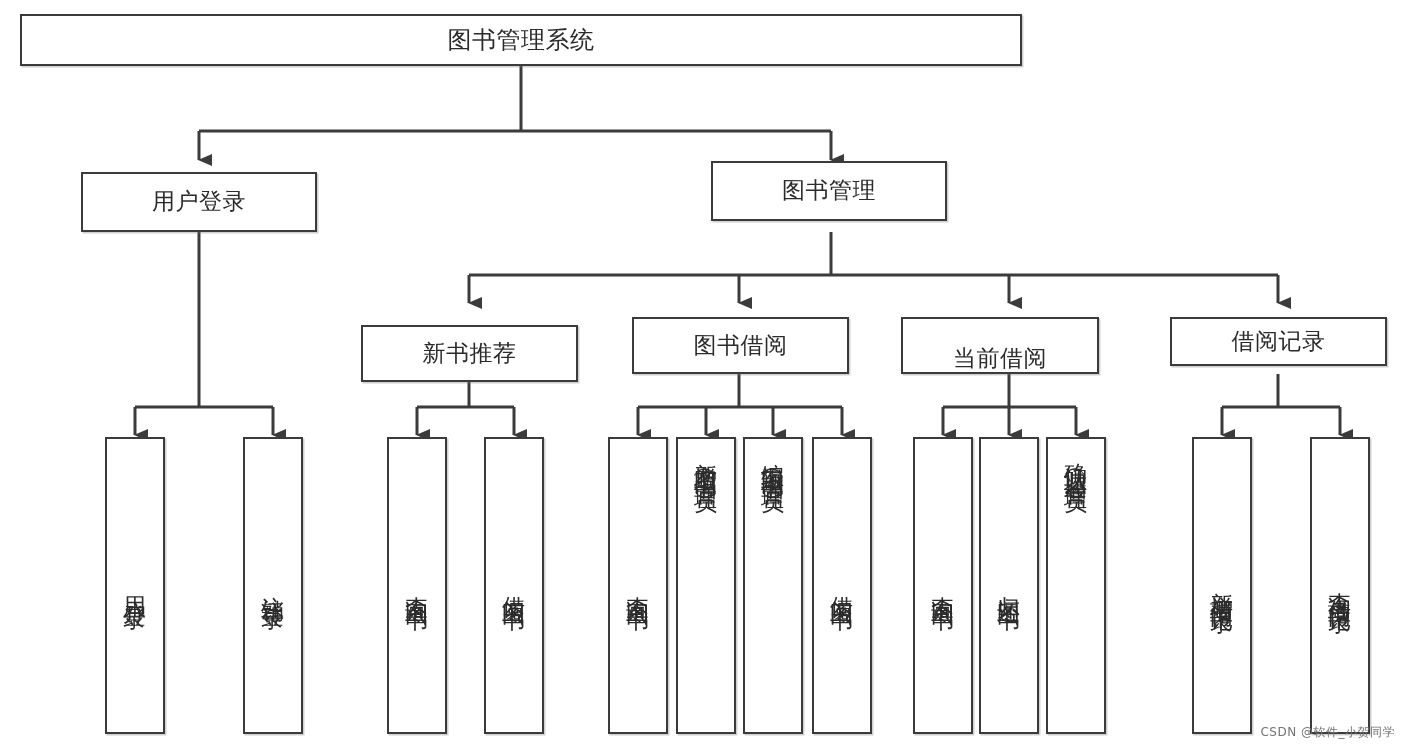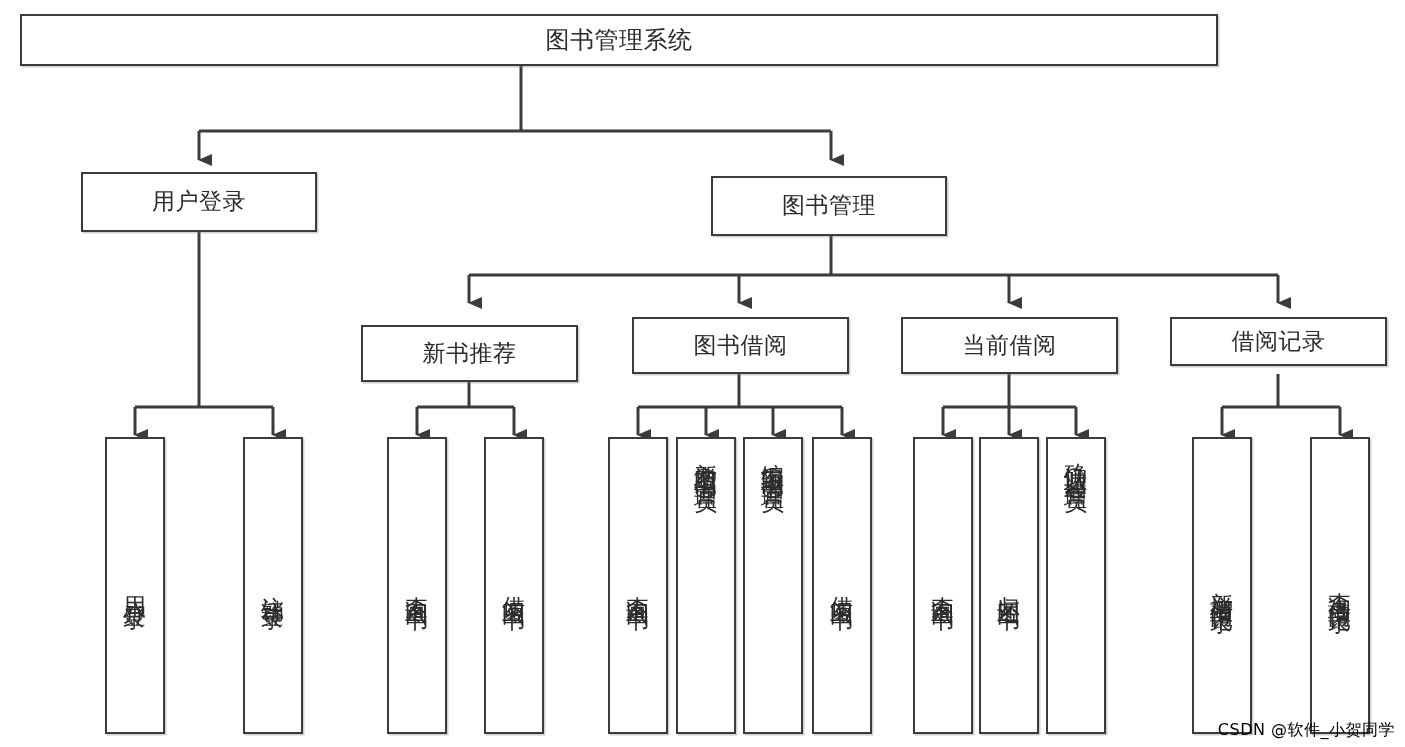--- a/index.html
+++ b/index.html
@@ -62,22 +62,22 @@
     letter-spacing: 4px;
     line-height: 1.05;
     white-space: nowrap;
   }
   .node.vert.mid .label { margin-top: auto; margin-bottom: auto; }
   .node.vert.top .label { margin-top: 6px; }
   .watermark {
     position: absolute;
     right: 10px;
     bottom: 6px;
-    font-size: 16px;
-    color: #000000;
+    font-size: 12px;
+    color: #737373;
     white-space: nowrap;
     letter-spacing: 0.5px;
   }
 </style>
 </head>
 <body>
 
 <div id="diagram-root">
 
   <svg id="edges-layer" viewBox="0 0 1405 747" width="1405" height="747">
@@ -126,41 +126,41 @@
       <path d="M1009,407 L1009,435" marker-end="url(#arr)"></path>
       <path d="M1076,407 L1076,435" marker-end="url(#arr)"></path>
 
       <path d="M1278,374 L1278,407"></path>
       <path d="M1222,407 L1340,407"></path>
       <path d="M1222,407 L1222,435" marker-end="url(#arr)"></path>
       <path d="M1340,407 L1340,435" marker-end="url(#arr)"></path>
     </g>
   </svg>
 
-  <div class="node horiz root" style="left:20px; top:14px; width:1198px; height:52px;">
+  <div class="node horiz root" style="left:20px; top:14px; width:1002px; height:52px;">
     <span class="label">图书管理系统</span>
   </div>
 
   <div class="node horiz" style="left:81px; top:172px; width:236px; height:60px;">
     <span class="label">用户登录</span>
   </div>
 
-  <div class="node horiz" style="left:711px; top:176px; width:236px; height:60px;">
+  <div class="node horiz" style="left:711px; top:161px; width:236px; height:60px;">
     <span class="label">图书管理</span>
   </div>
 
   <div class="node horiz" style="left:361px; top:317px; width:217px; height:57px;margin-top:8px;">
     <span class="label">新书推荐</span>
   </div>
 
   <div class="node horiz" style="left:632px; top:317px; width:217px; height:57px;">
     <span class="label">图书借阅</span>
   </div>
 
-  <div class="node horiz" style="left:901px; top:317px; width:217px; height:57px;">
+  <div class="node horiz" style="left:901px; top:317px; width:198px; height:57px;align-items:flex-end;">
     <span class="label">当前借阅</span>
   </div>
 
   <div class="node horiz" style="left:1170px; top:317px; width:217px; height:49px;">
     <span class="label">借阅记录</span>
   </div>
 
   <div class="node vert mid" style="left:105px; top:437px; width:60px; height:297px;">
     <span class="label">用户登录</span>
   </div>

